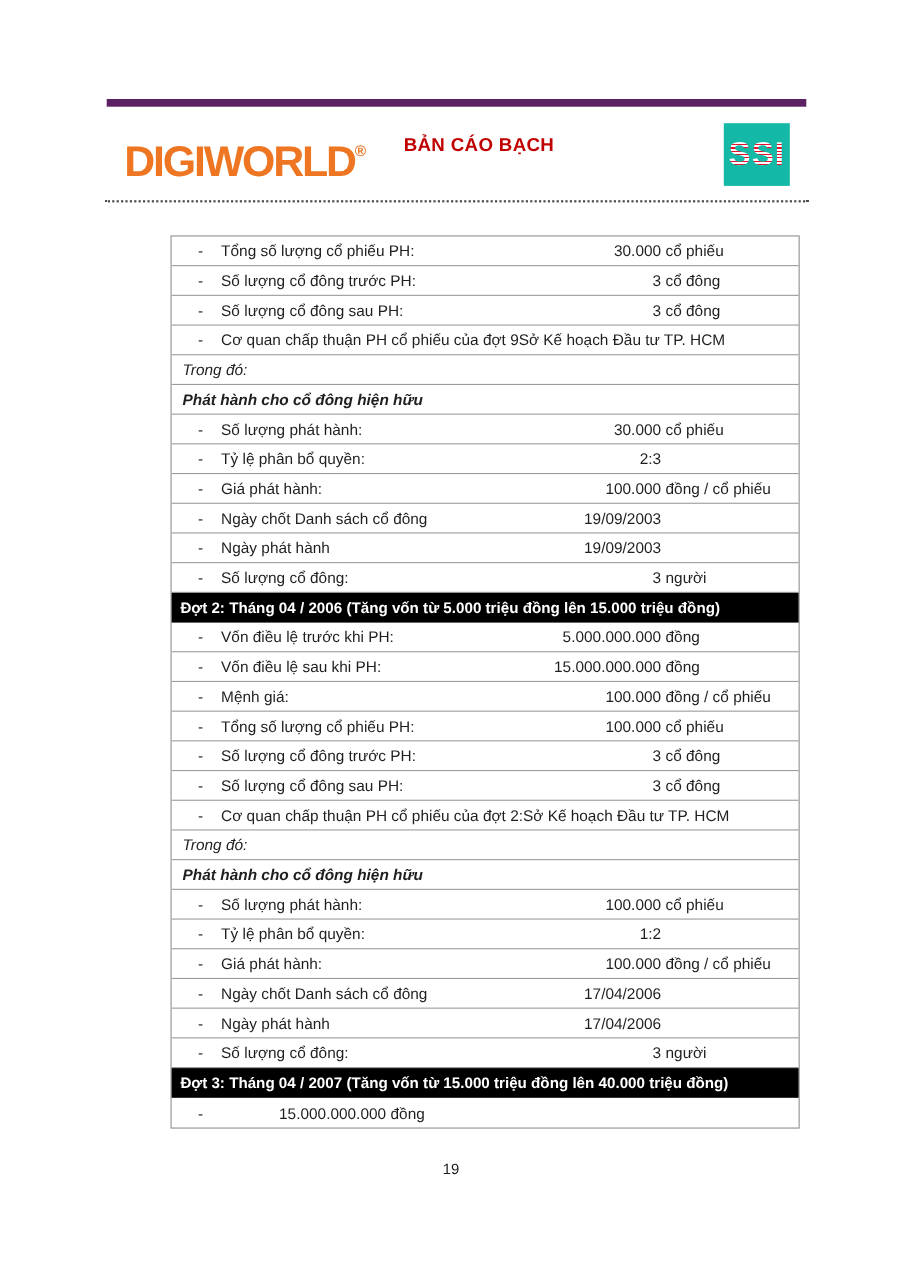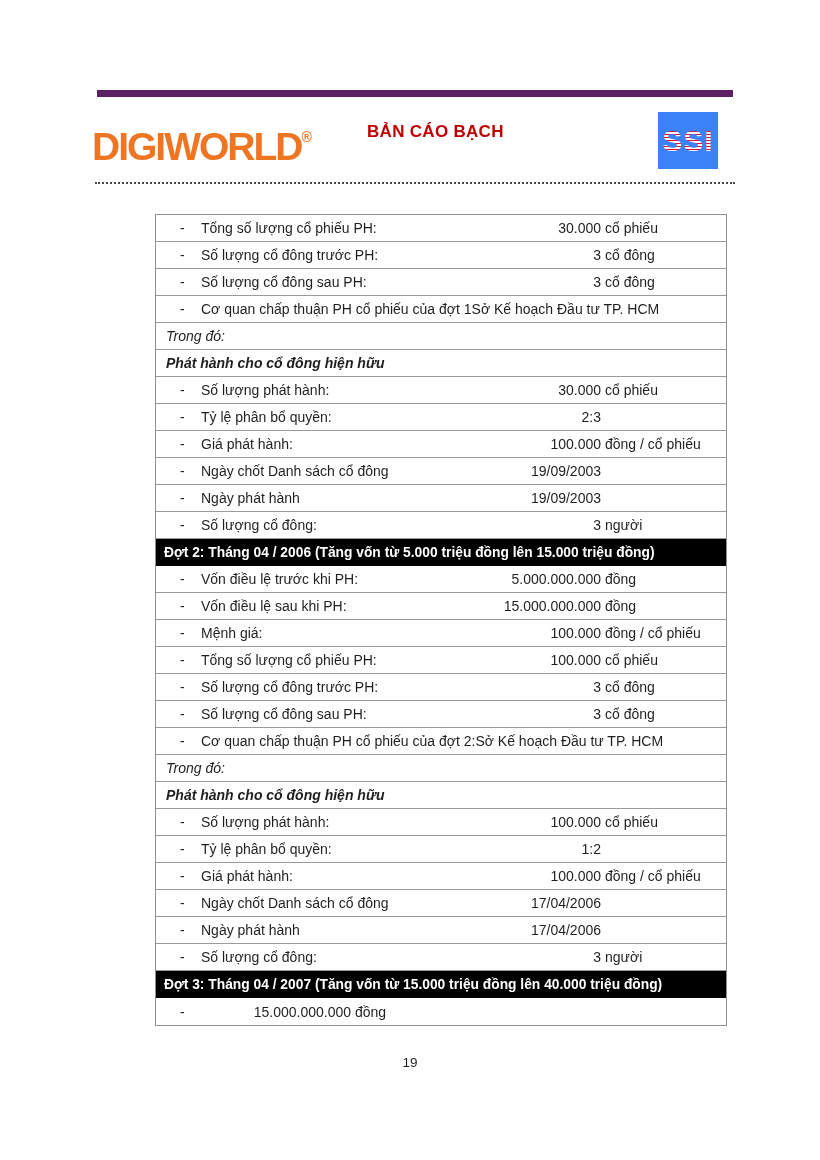--- a/index.html
+++ b/index.html
@@ -6,31 +6,31 @@
   body {
     width:820px; height:1160px; position:relative; background:#ffffff;
     font-family:"Liberation Sans","DejaVu Sans",sans-serif;
     color:#1f1f1f; overflow:hidden;
   }
   .top-bar {
     position:absolute; left:97px; top:90px; width:636px; height:7px;
     background:#5C2162;
   }
   .logo {
-    position:absolute; left:92px; top:113px; height:48px;
+    position:absolute; left:113px; top:113px; height:48px;
     font-size:39px; font-weight:bold; letter-spacing:-2px; color:#EE7623;
     line-height:48px; white-space:nowrap;
   }
   .logo .reg { font-size:14px; letter-spacing:0; vertical-align:18px; }
   .title-block { position:absolute; left:364px; top:122px; }
   .doc-title { color:#C00000; font-weight:bold; font-size:17px; letter-spacing:0.3px; margin-left:3px; }
   .company-name { color:#9E9E9E; font-weight:bold; font-size:14.5px; letter-spacing:0.6px; margin-top:7px; }
   .ssi-box {
     position:absolute; left:658px; top:112px; width:60px; height:57px;
-    background:#3b82f6; display:flex; align-items:center; justify-content:center;
+    background:#14b8a6; display:flex; align-items:center; justify-content:center;
   }
   .ssi-text {
     color:#ffffff; font-weight:bold; font-size:30px; letter-spacing:1px;
     background-image:repeating-linear-gradient(0deg,#ffffff 0 2px,#E8112D 2px 3px);
     -webkit-background-clip:text; background-clip:text; -webkit-text-fill-color:transparent;
   }
   .dotted-sep {
     position:absolute; left:95px; top:182px; width:640px; height:0;
     border-bottom:2px dotted #4a4a4a;
   }
@@ -92,21 +92,21 @@
       <div class="c-unit">cổ đông</div>
     </div>
     <div class="row item">
       <div class="c-dash">-</div>
       <div class="c-label">Số lượng cổ đông sau PH:</div>
       <div class="c-value">3</div>
       <div class="c-unit">cổ đông</div>
     </div>
     <div class="row item-wide">
       <div class="c-dash">-</div>
-      <div class="c-label">Cơ quan chấp thuận PH cổ phiếu của đợt 1</div>
+      <div class="c-label">Cơ quan chấp thuận PH cổ phiếu của đợt 9</div>
       <div class="c-value-wide">Sở Kế hoạch Đầu tư TP. HCM</div>
     </div>
     <div class="row note">
       <div class="c-full">Trong đó:</div>
     </div>
     <div class="row subheader">
       <div class="c-full">Phát hành cho cổ đông hiện hữu</div>
     </div>
     <div class="row item">
       <div class="c-dash">-</div>

